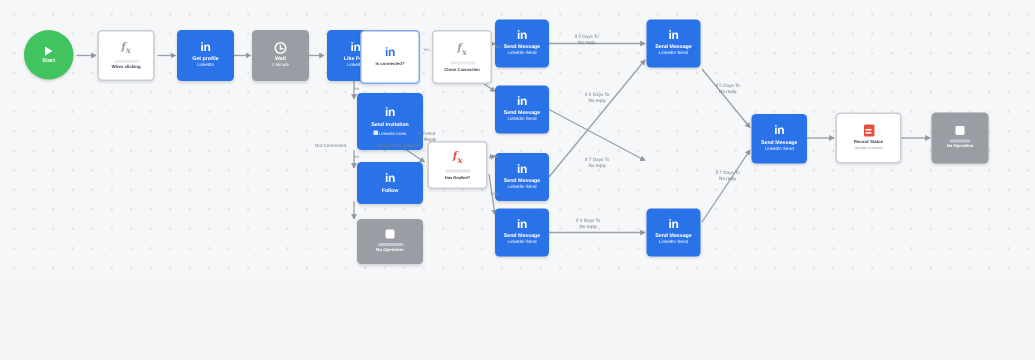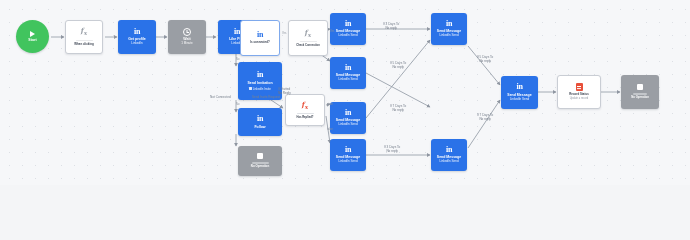--- a/index.html
+++ b/index.html
@@ -49,21 +49,21 @@
 
   .sq .ttl{font-size:3.5px;font-weight:700;line-height:1.25;text-align:center;margin-top:1.6px;}
   .sq .sub{font-size:3px;line-height:1.25;text-align:center;margin-top:.6px;opacity:.92;}
   .sq.blue .ttl,.sq.blue .sub,.sq.gray .ttl,.sq.gray .sub{color:#ffffff;}
   .sq.white .ttl,.sq.white-blue .ttl{color:#3c4452;}
   .sq.white .sub,.sq.white-blue .sub{color:#8a919d;}
 
   
   .ico-li{
     font-size:8px;font-weight:700;line-height:1;letter-spacing:-.3px;
-    font-family:Liberation Serif, serif;
+    font-family:Liberation Sans, sans-serif;
     text-align:center;
   }
   .sq.blue .ico-li{color:#ffffff;}
   .sq.white-blue .ico-li{color:#2a72e8;}
 
   .ico-clock{
     width:8px;height:8px;border-radius:50%;border:1.1px solid #fff;
     position:relative;box-sizing:border-box;
   }
   .ico-clock:before{content:"";position:absolute;left:50%;top:1.6px;width:1px;height:2.6px;background:#fff;transform:translateX(-50%);}

